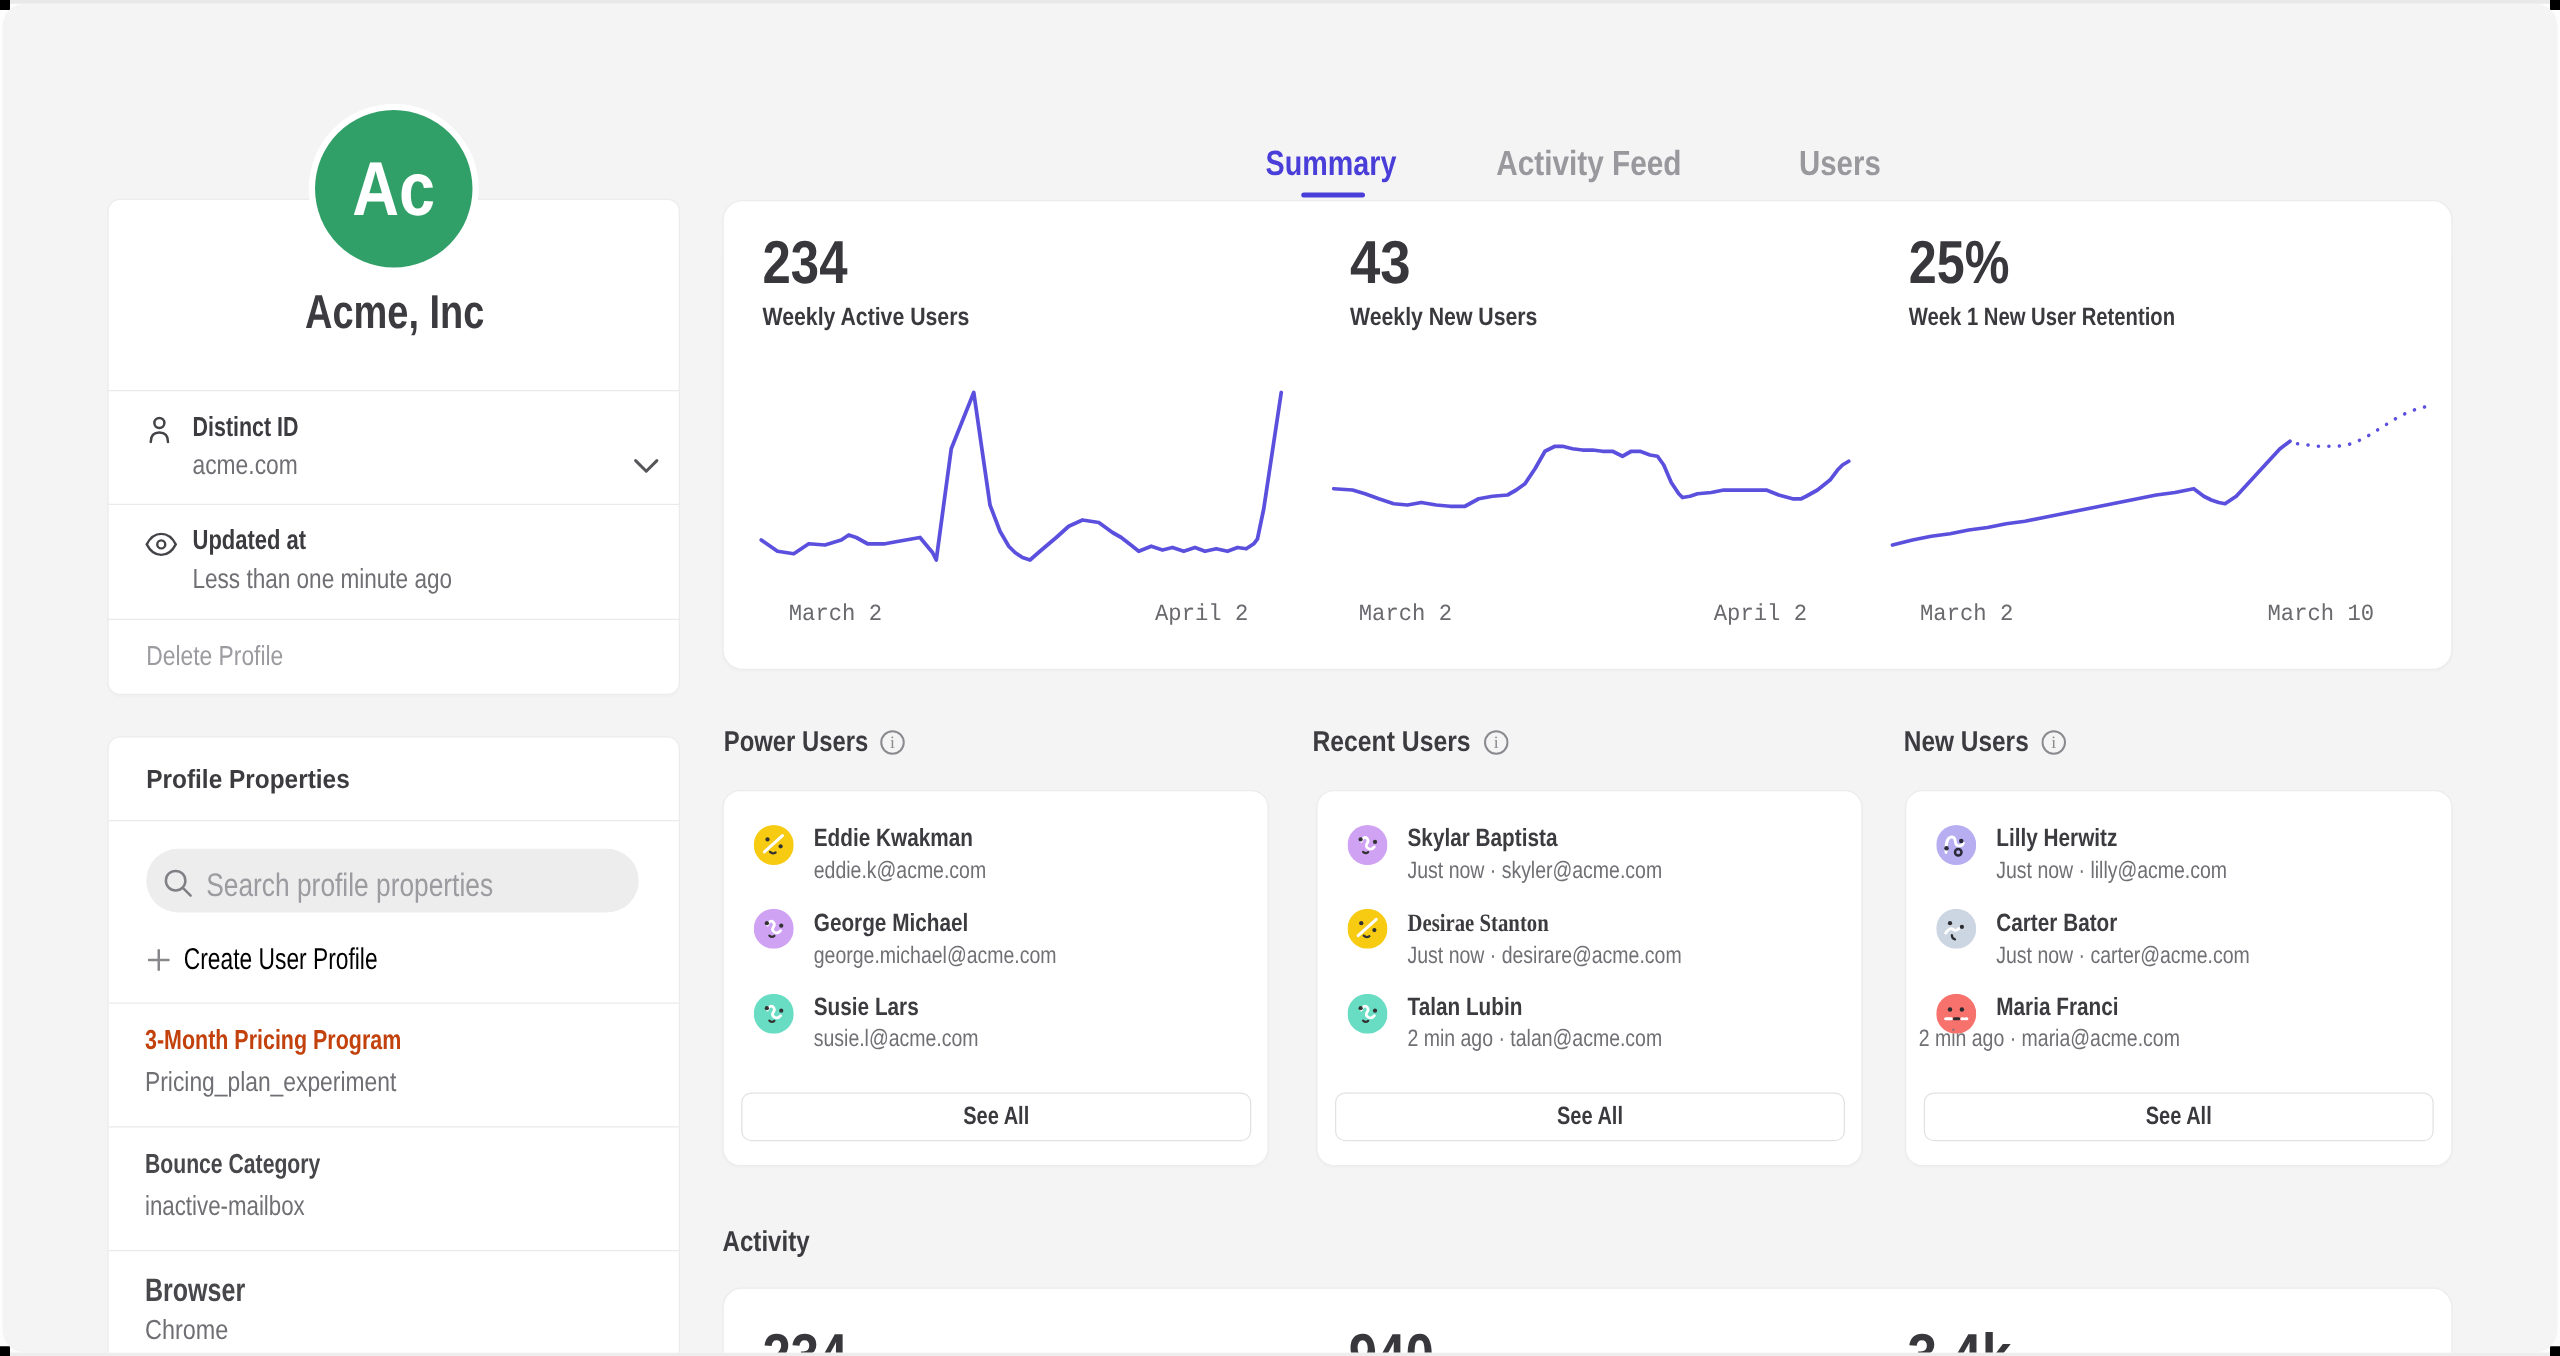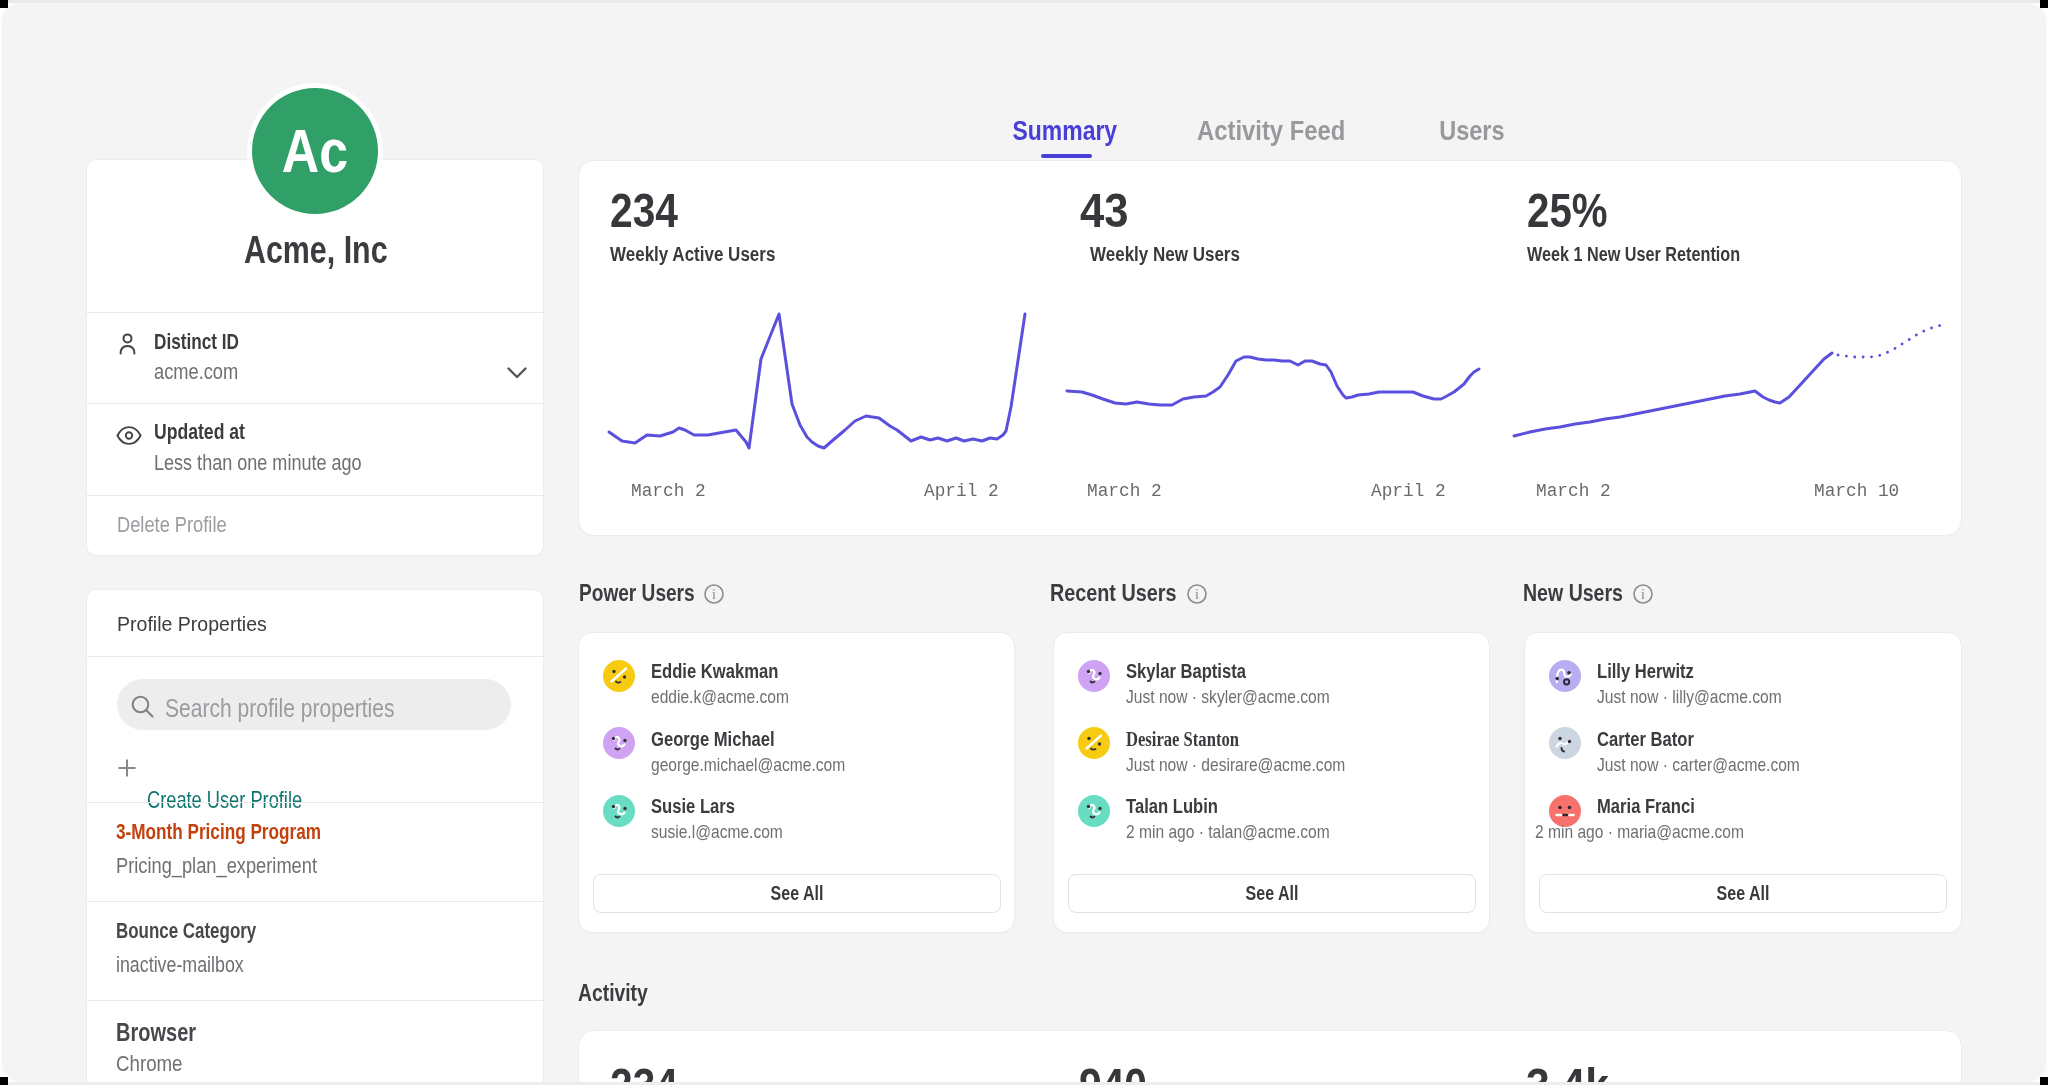--- a/index.html
+++ b/index.html
@@ -46,52 +46,52 @@
     <svg class="abs" style="left:116px; top:426px; z-index:4;" width="26" height="19" viewBox="0 0 26 19">
       <path d="M1.4 9.5 C4.7 3 8.6 1.1 13 1.1 C17.4 1.1 21.3 3 24.6 9.5 C21.3 16 17.4 17.9 13 17.9 C8.6 17.9 4.7 16 1.4 9.5 Z" fill="none" stroke="#444448" stroke-width="1.9"></path>
       <circle cx="13" cy="9.5" r="3.2" fill="none" stroke="#444448" stroke-width="1.9"></circle>
     </svg>
     <div class="abs dark" style="left:154px; top:421.4px; font-size:22px; font-weight:bold; z-index:4;"><span class="t" style="transform:scaleX(.8)">Updated at</span></div>
     <div class="abs g" style="left:154px; top:452.4px; font-size:22px; z-index:4;"><span class="t" style="transform:scaleX(.82)">Less than one minute ago</span></div>
     <div class="divider" style="left:86px; width:458px; top:495px; z-index:4;"></div>
     <div class="abs lg" style="left:117px; top:514.4px; font-size:22px; z-index:4;"><span class="t" style="transform:scaleX(.83)">Delete Profile</span></div>
 
     <div class="card" style="left:86px; top:589px; width:458px; height:540px; border-radius:10px;"></div>
-    <div class="abs dark" style="left:117px; top:612.6px; font-size:21px; font-weight:normal; z-index:4;text-align:right;"><span class="t" style="transform:scaleX(.93)">Profile Properties</span></div>
+    <div class="abs dark" style="left:117px; top:612.6px; font-size:21px; font-weight:bold; z-index:4;text-align:right;"><span class="t" style="transform:scaleX(.93)">Profile Properties</span></div>
     <div class="divider" style="left:87px; width:456px; top:656px; z-index:4;"></div>
     <div class="abs" style="left:117px; top:679px; width:394px; height:51px; border-radius:26px; background:#ededee; z-index:4;"></div>
     <svg class="abs" style="left:131px; top:695px; z-index:5;" width="24" height="23" viewBox="0 0 24 23">
       <circle cx="9.5" cy="9.5" r="7.8" fill="none" stroke="#808085" stroke-width="2"></circle>
       <path d="M15.3 15.3 L21.5 21.5" stroke="#808085" stroke-width="2" stroke-linecap="round"></path>
     </svg>
     <div class="abs" style="left:165px; top:695.2px; font-size:26px; color:#9b9ba0; z-index:5;"><span class="t" style="transform:scaleX(.81)">Search profile properties</span></div>
     <svg class="abs" style="left:118px; top:759px; z-index:4;" width="18" height="18" viewBox="0 0 18 18">
       <path d="M9 1.2 L9 16.8 M1.2 9 L16.8 9" stroke="#87878c" stroke-width="2" stroke-linecap="round"></path>
     </svg>
-    <div class="abs" style="left:147px; top:756.1px; font-size:24px; color:#0f766e; z-index:4;margin-top:32px;"><span class="t" style="transform:scaleX(.76)">Create User Profile</span></div>
+    <div class="abs" style="left:147px; top:756.1px; font-size:24px; color:#000000; z-index:4;"><span class="t" style="transform:scaleX(.76)">Create User Profile</span></div>
     <div class="divider" style="left:87px; width:456px; top:802px; z-index:4;"></div>
     <div class="abs" style="left:116px; top:821.4px; font-size:22px; font-weight:bold; color:#c2410c; z-index:4;"><span class="t" style="transform:scaleX(.78)">3-Month Pricing Program</span></div>
     <div class="abs g" style="left:116px; top:855.4px; font-size:22px; z-index:4;"><span class="t" style="transform:scaleX(.83)">Pricing_plan_experiment</span></div>
     <div class="divider" style="left:87px; width:456px; top:901px; z-index:4;"></div>
     <div class="abs" style="left:116px; top:920.4px; font-size:22px; font-weight:bold; color:#48484c; z-index:4;"><span class="t" style="transform:scaleX(.77)">Bounce Category</span></div>
     <div class="abs g" style="left:116px; top:954.4px; font-size:22px; z-index:4;"><span class="t" style="transform:scaleX(.81)">inactive-mailbox</span></div>
     <div class="divider" style="left:87px; width:456px; top:1000px; z-index:4;"></div>
     <div class="abs" style="left:116px; top:1019.4px; font-size:26px; font-weight:bold; color:#48484c; z-index:4;"><span class="t" style="transform:scaleX(.77)">Browser</span></div>
     <div class="abs g" style="left:116px; top:1053.4px; font-size:22px; z-index:4;"><span class="t" style="transform:scaleX(.85)">Chrome</span></div>
 
     <div class="abs" style="left:965px; top:117px; width:200px; text-align:center; font-size:28px; font-weight:bold; color:#4a3ed9; z-index:4;"><span class="tc" style="transform:scaleX(.82)">Summary</span></div>
     <div class="abs" style="left:1041px; top:153.5px; width:51px; height:4.5px; border-radius:2.5px; background:#4a3ed9; z-index:4;"></div>
     <div class="abs" style="left:1171px; top:117px; width:200px; text-align:center; font-size:28px; font-weight:bold; color:#98989d; z-index:4;"><span class="tc" style="transform:scaleX(.85)">Activity Feed</span></div>
     <div class="abs" style="left:1371.5px; top:117px; width:200px; text-align:center; font-size:28px; font-weight:bold; color:#98989d; z-index:4;"><span class="tc" style="transform:scaleX(.84)">Users</span></div>
 
     <div class="card" style="left:578px; top:160px; width:1384px; height:376px; border-radius:16px;"></div>
     <div class="abs" style="left:610px; top:185.8px; font-size:48.5px; font-weight:bold; color:#38383c; z-index:4;"><span class="t" style="transform:scaleX(.84)">234</span></div>
     <div class="abs" style="left:610px; top:243.6px; font-size:20px; font-weight:bold; color:#3a3a3e; z-index:4;"><span class="t" style="transform:scaleX(.85)">Weekly Active Users</span></div>
     <div class="abs" style="left:1080px; top:185.8px; font-size:48.5px; font-weight:bold; color:#38383c; z-index:4;"><span class="t" style="transform:scaleX(.9)">43</span></div>
-    <div class="abs" style="left:1080px; top:243.6px; font-size:20px; font-weight:bold; color:#3a3a3e; z-index:4;margin-left:10px;"><span class="t" style="transform:scaleX(.85)">Weekly New Users</span></div>
+    <div class="abs" style="left:1080px; top:243.6px; font-size:20px; font-weight:bold; color:#3a3a3e; z-index:4;"><span class="t" style="transform:scaleX(.85)">Weekly New Users</span></div>
     <div class="abs" style="left:1527px; top:185.8px; font-size:48.5px; font-weight:bold; color:#38383c; z-index:4;"><span class="t" style="transform:scaleX(.83)">25%</span></div>
     <div class="abs" style="left:1527px; top:243.6px; font-size:20px; font-weight:bold; color:#3a3a3e; z-index:4;"><span class="t" style="transform:scaleX(.81)">Week 1 New User Retention</span></div>
 
     <svg class="abs" style="left:600px; top:300px; z-index:4;" width="440" height="160" viewBox="0 0 440 160">
       <polyline fill="none" stroke="#5b50dd" stroke-width="3" stroke-linejoin="round" stroke-linecap="round" points="9,132 22,141 35,143 47,135 60,136 73,132 79,128 85,130 94,135 108,135 119,133 136,130 146,142 149,148 161,59 179,14 192,104 200,125 207,137 212,142 218,146 224,148 232,141 245,130 255,121 266,116 279,118 290,126 297,130 306,137 311,141 321,137 330,140 338,138 347,141 356,138 364,141 373,139 382,141 390,138 397,139 403,135 406,131 411,107 425,14"></polyline>
     </svg>
     <svg class="abs" style="left:1060px; top:300px; z-index:4;" width="430" height="160" viewBox="0 0 430 160">
       <polyline fill="none" stroke="#5b50dd" stroke-width="3" stroke-linejoin="round" stroke-linecap="round" points="7,91 22,92 32,95 43,99 55,103 66,104 77,102 89,104 100,105 112,105 123,99 134,97 146,96 153,92 160,87 168,75 176,61 184,57 190,57 198,59 206,60 214,60 222,61 230,61 238,65 245,61 252,61 260,64 266,65 271,72 277,86 283,95 286,98 292,97 298,95 309,94 319,92 333,92 347,92 353,92 363,96 374,99 381,99 385,97 394,92 404,84 410,76 414,72 419,69"></polyline>
     </svg>
     <svg class="abs" style="left:1505px; top:300px; z-index:4;" width="450" height="160" viewBox="0 0 450 160">

